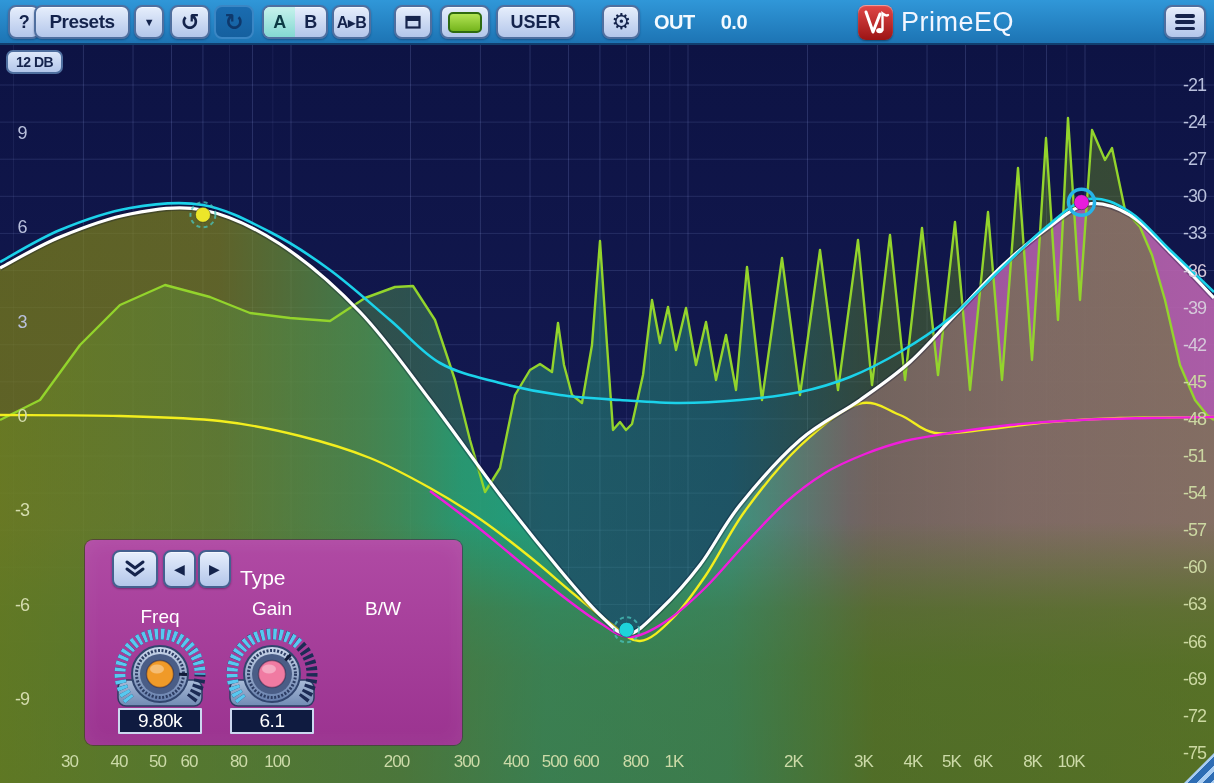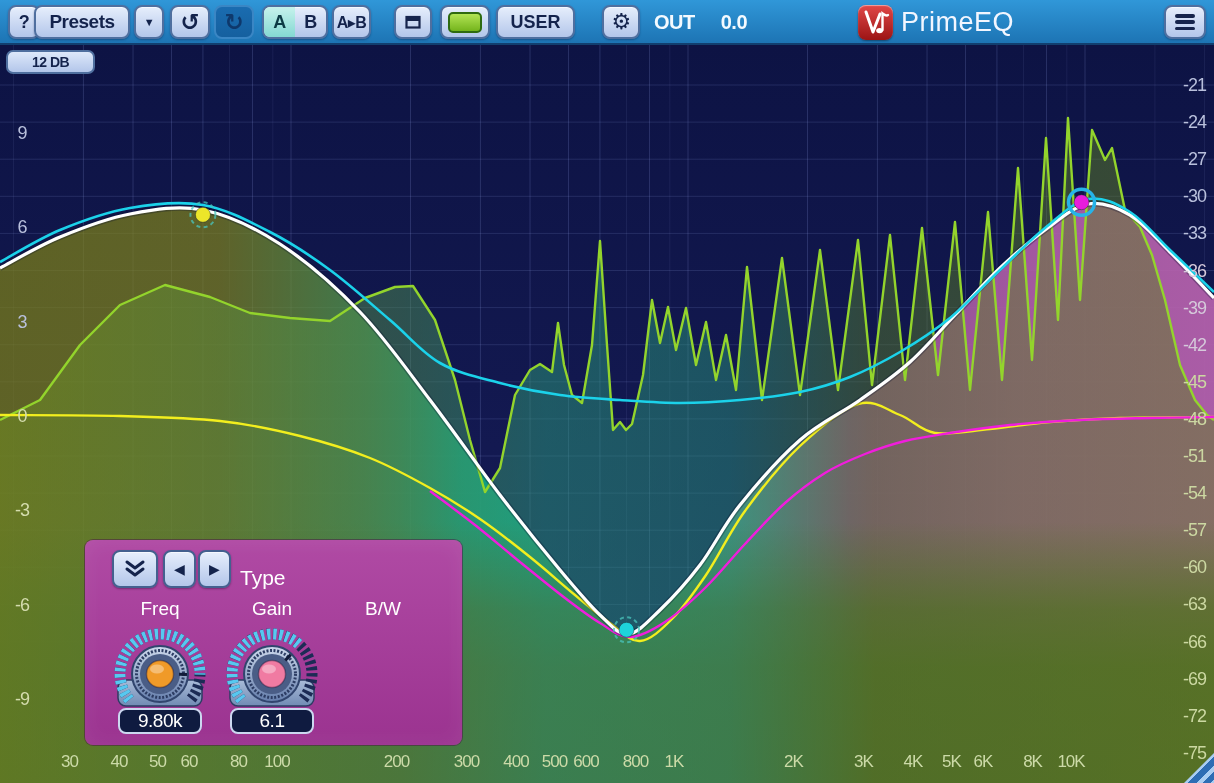--- a/index.html
+++ b/index.html
@@ -18,36 +18,36 @@
   #ab-seg .seg.on{background:linear-gradient(#c6f2ec,#84d8d2);color:#0c3a44;}
   #out-row{position:absolute;top:11px;left:612px;color:#f4faff;font-size:20px;font-weight:bold;letter-spacing:-0.5px;}
   #out-row span{margin-right:26px;}
   #brand{position:absolute;left:901px;top:7px;color:#f2f6ff;font-size:27px;letter-spacing:.5px;}
   #logo{position:absolute;left:858px;top:5px;width:35px;height:35px;border-radius:8px;
     background:linear-gradient(#e04848,#9c1414);box-shadow:inset 0 1px 1px rgba(255,255,255,.5),0 1px 2px rgba(0,0,0,.4);}
   .bars{width:20px;height:16px;display:flex;flex-direction:column;justify-content:space-between;}
   .bars div{height:3.5px;background:#16244c;border-radius:2px;}
   
   #graph{position:absolute;left:0;top:45px;}
-  #range-badge{position:absolute;left:6px;top:50px;padding:2px 24px;
+  #range-badge{position:absolute;left:6px;top:50px;padding:2px 8px;
     background:linear-gradient(#dde8fa,#b3c6ea);border:2px solid #4f6f9f;border-radius:7px;
     color:#14234c;font-size:14px;font-weight:bold;letter-spacing:-0.5px;}
   
   #panel{position:absolute;left:85px;top:540px;width:377px;height:205px;border-radius:8px;
     background:linear-gradient(#b04aa4 ,#9b3390);box-shadow:0 0 0 1px rgba(70,10,70,.45), inset 0 0 22px rgba(255,255,255,.07);}
   #panel .row1{position:absolute;left:0;top:10px;width:100%;height:40px;}
   .pbtn{position:absolute;top:0;height:38px;box-sizing:border-box;background:linear-gradient(#e6eefc,#b3c6ea);
     border:2px solid #44608f;border-radius:8px;color:#14234c;font-weight:bold;display:flex;align-items:center;justify-content:center;
     box-shadow:0 1px 2px rgba(40,0,40,.4), inset 0 1px 0 rgba(255,255,255,.6);}
   #type-label{position:absolute;left:155px;top:16px;color:#fff;font-size:21px;}
   #knob-row-labels{position:absolute;top:58px;left:0;width:100%;}
   .klabel{position:absolute;color:#fff;font-size:19px;text-align:center;width:110px;}
   .knob-block{position:absolute;top:82px;width:116px;height:120px;}
   .kvalue{position:absolute;left:16px;top:86px;width:84px;height:26px;background:#0f1b40;
-    border:2px solid #ccd8f0;border-radius:8px;box-sizing:border-box;color:#fff;font-size:19px;
+    border:2px solid #ccd8f0;border-radius:1px;box-sizing:border-box;color:#fff;font-size:19px;
     display:flex;align-items:center;justify-content:center;letter-spacing:-0.5px;}
   
   #grip{position:absolute;right:0;bottom:0;width:30px;height:30px;
     background:repeating-linear-gradient(135deg,#a9cdf2 0 4px,#2e6db4 4px 10px);
     clip-path:polygon(100% 0,100% 100%,0 100%);}
   svg text{font-family:"Liberation Sans","DejaVu Sans",sans-serif;}
 </style>
 </head>
 <body>
 <div id="app">
@@ -280,21 +280,21 @@
     </div>
     <div class="pbtn" style="left:78px;width:33px;font-size:14px;">
       <span>◀</span>
     </div>
     <div class="pbtn" style="left:113px;width:33px;font-size:14px;">
       <span>▶</span>
     </div>
     <div id="type-label">Type</div>
   </div>
   <div id="knob-row-labels">
-    <div class="klabel" style="left:20px;">Freq</div>
+    <div class="klabel" style="left:20px;margin-top:8px;">Freq</div>
     <div class="klabel" style="left:132px;">Gain</div>
     <div class="klabel" style="left:243px;">B/W</div>
   </div>
   <div class="knob-block" style="left:17px;">
     <svg class="kswirl" width="116" height="86" viewBox="0 0 116 86">
           <rect x="16" y="58" width="84" height="26" rx="8" fill="url(#pedGrad)" stroke="#2c3c63" stroke-width="1.5"></rect>
           <path d="M27.4,77.7 A40,40 0 1 1 88.6,77.7" fill="none" stroke="#1c2b55" stroke-width="11" stroke-dasharray="3.4 2.7"></path>
           <path d="M27.4,77.7 A40,40 0 1 1 98.0,52.7" fill="none" stroke="#57c8f0" stroke-width="11" stroke-dasharray="3.4 2.7"></path>
           <circle cx="58" cy="52" r="28" fill="url(#knobBody)" stroke="#31456e" stroke-width="2"></circle>
           <circle cx="58" cy="52" r="23.5" fill="none" stroke="#2c3c63" stroke-width="3" stroke-dasharray="2 1.6"></circle>

